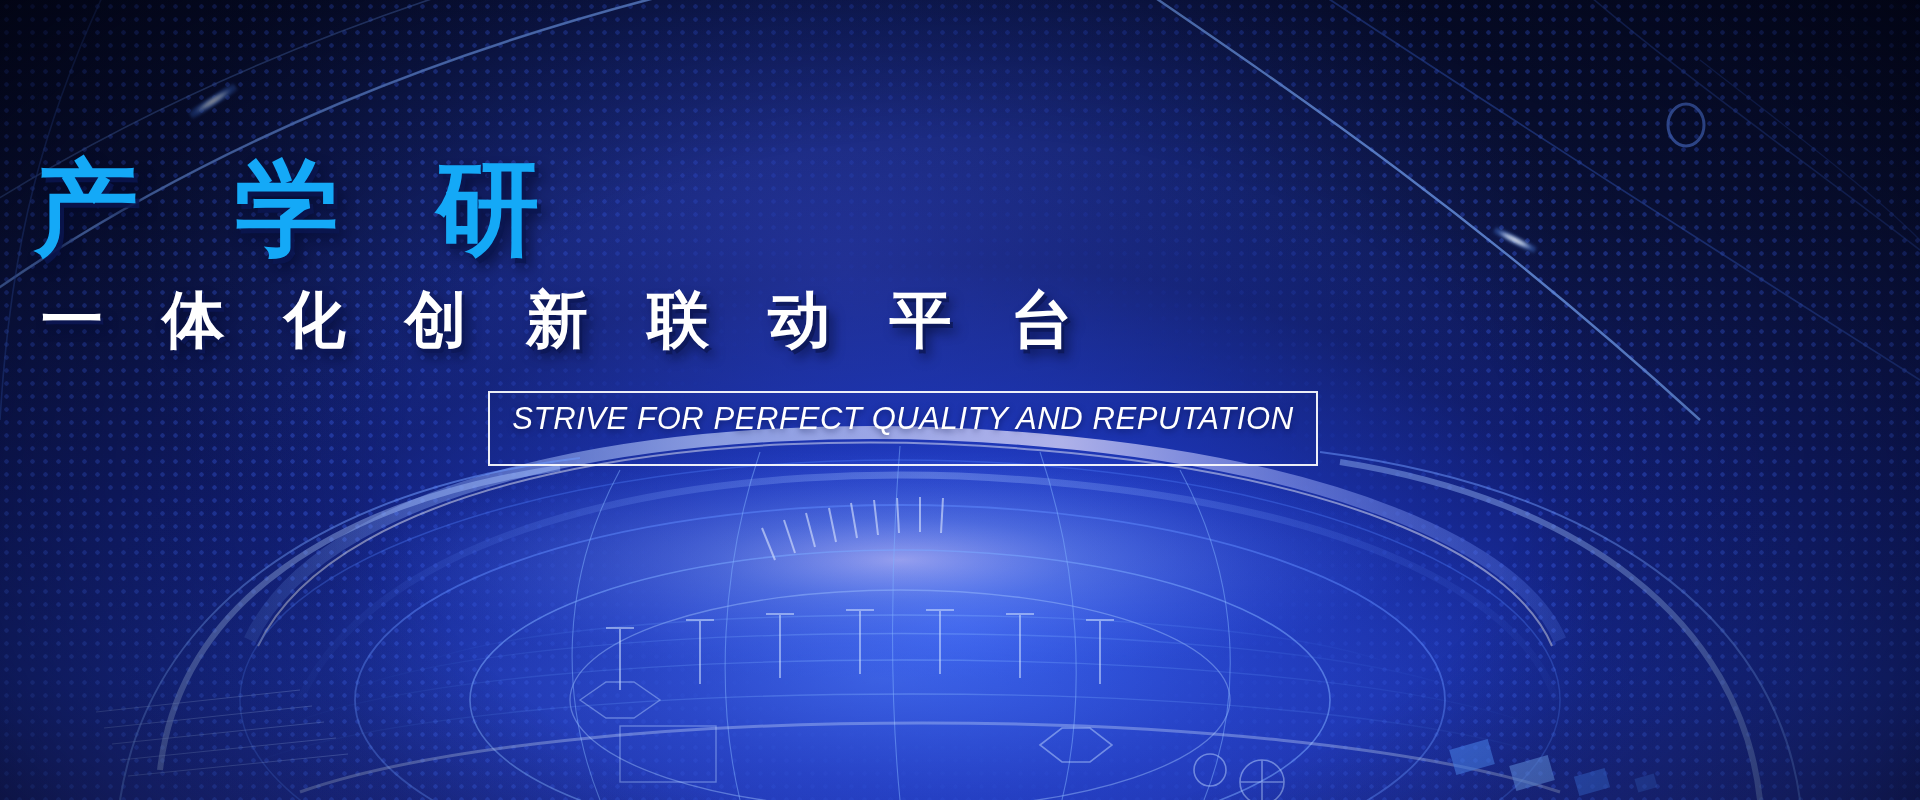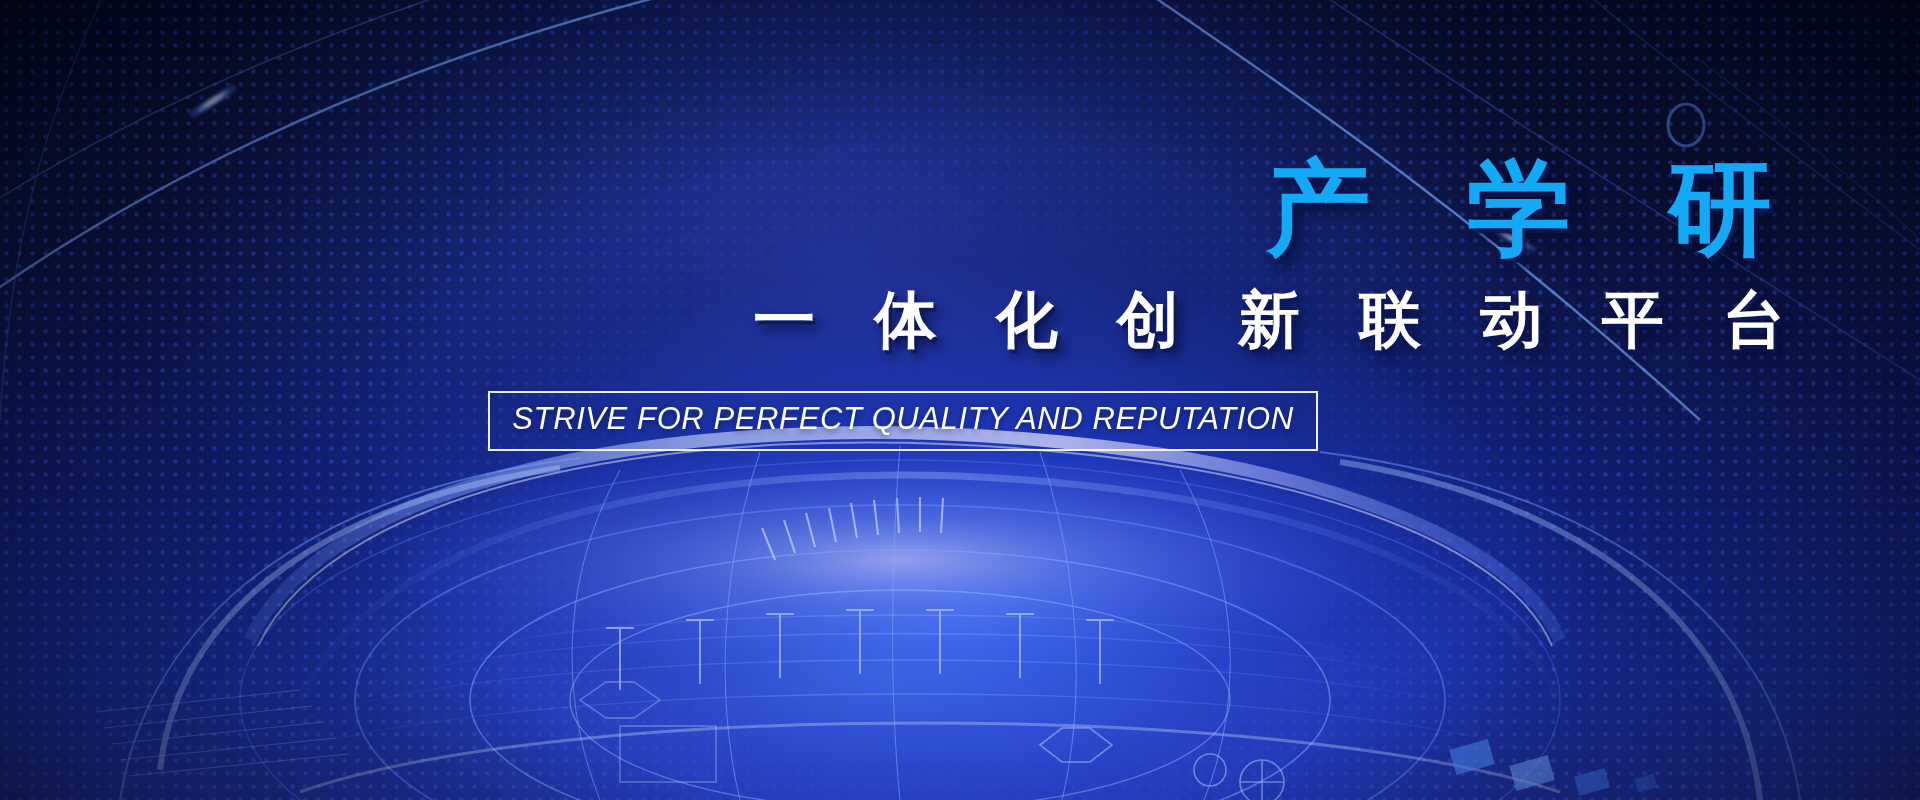--- a/index.html
+++ b/index.html
@@ -66,21 +66,21 @@
     width:46px; height:8px;
     background:radial-gradient(ellipse at center, #ffffff 0%, #cfe0ff 30%, rgba(80,140,255,0.45) 60%, rgba(40,90,255,0) 100%);
     transform:rotate(27deg);
     filter:blur(1.4px);
   }
 
   
   .content{
     position:absolute; left:0; right:0; top:0;
     width:1806px;
-    text-align:right;
+    text-align:left;
     z-index:6;
   }
 
   .title-cn{
     margin-top:152px;
     font-size:104px;
     font-weight:bold;
     letter-spacing:34px;
     text-indent:34px;
     line-height:1.08;
@@ -104,21 +104,21 @@
     margin-left: 20px;
   }
 
   .tagline-wrap{
     margin-top:36px;
     display:flex;
     justify-content:center;
   }
   .tagline{
     border:2px solid rgba(255,255,255,0.92);
-    padding:8px 22px 12px;
+    padding:8px 22px 27px;
     font-size:31px;
     font-style:italic;
     letter-spacing:.6px;
     color:#ffffff;
     white-space:nowrap;
     text-shadow:0 2px 6px rgba(4,12,60,0.55);
   }
 </style>
 </head>
 <body>

